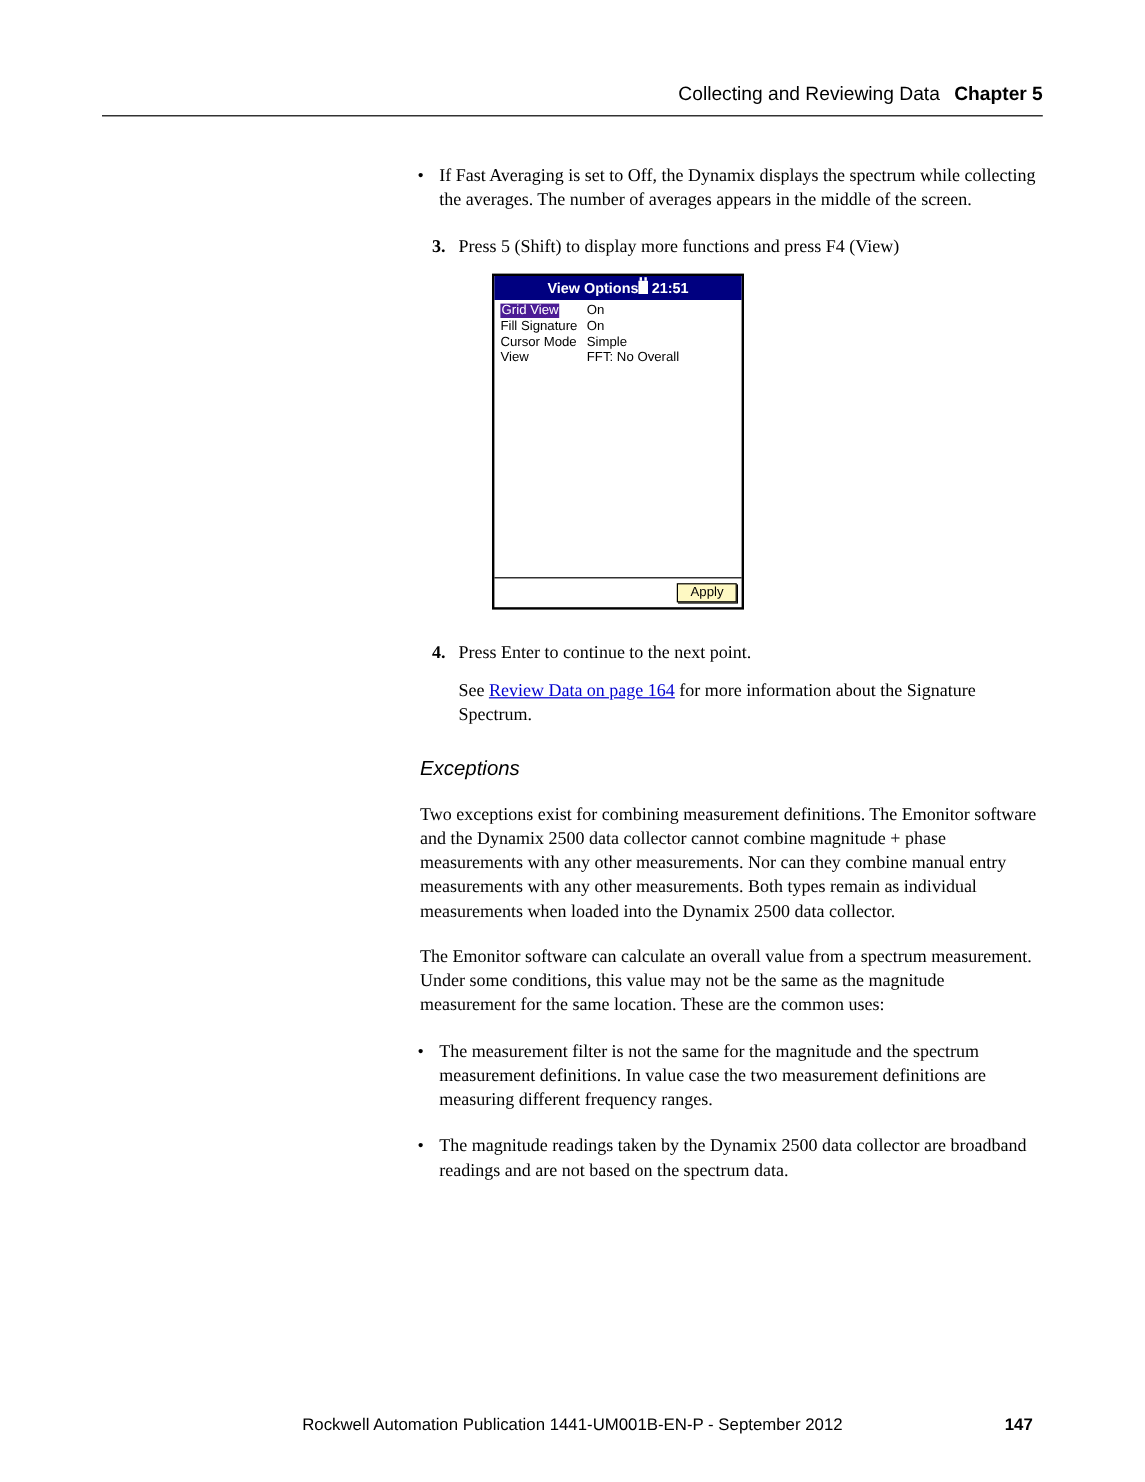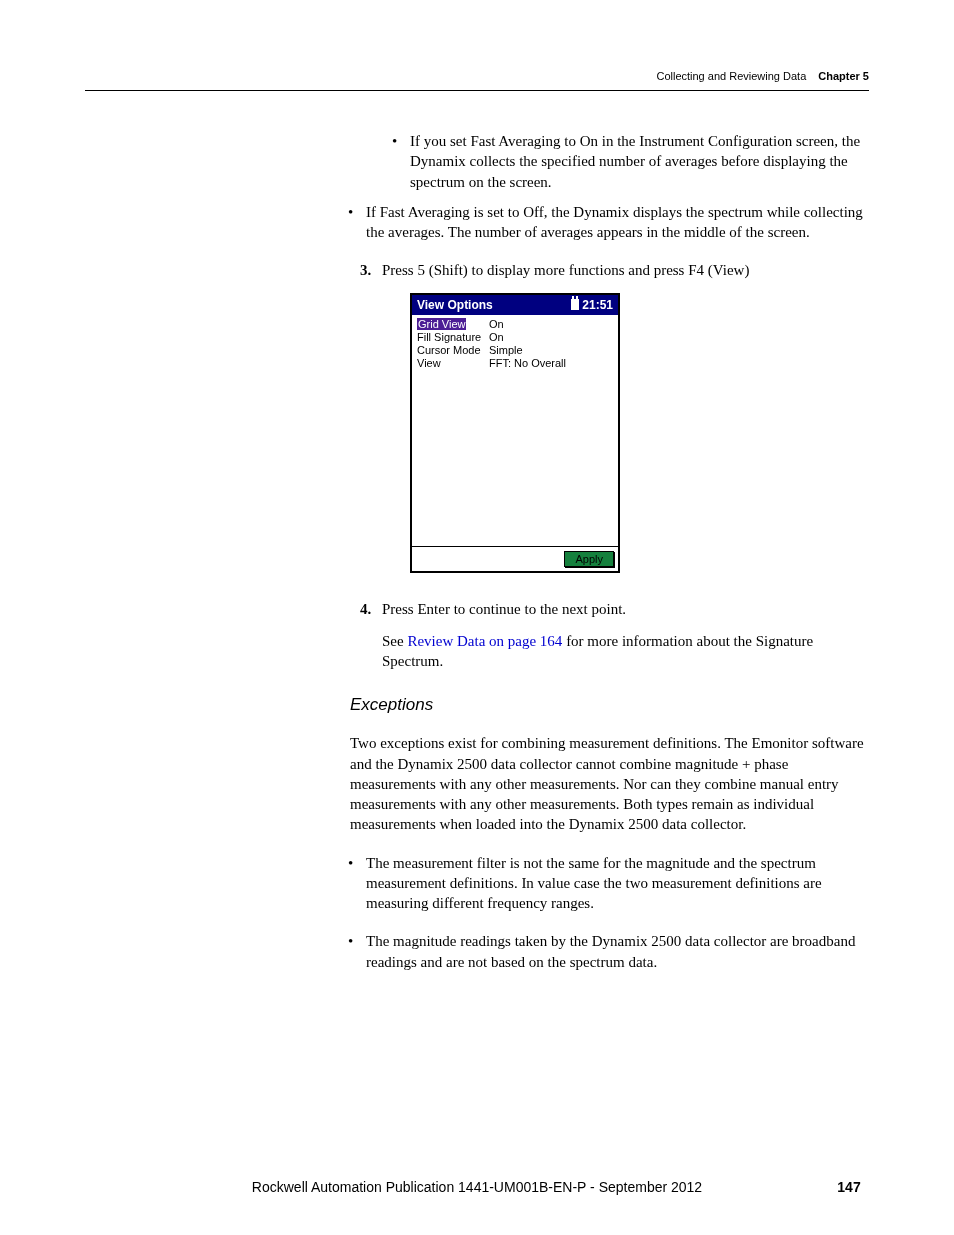--- a/index.html
+++ b/index.html
@@ -15,21 +15,21 @@
   }
   .page {
     padding: 70px 85px 40px 85px;
     box-sizing: border-box;
     height: 100%;
     position: relative;
   }
   .header {
     text-align: right;
     font-family: Arial, Helvetica, sans-serif;
-    font-size: 11px;
+    font-size: 16px;
     padding-bottom: 8px;
     border-bottom: 1px solid #000;
     margin-bottom: 40px;
     display: flex;
     justify-content: flex-end;
     gap: 12px;
   }
   .header .section { font-weight: normal; }
   .header .chapter { font-weight: bold; }
   .content { margin-left: 265px; }
@@ -63,21 +63,21 @@
     position: absolute;
     left: -22px;
     font-weight: bold;
   }
   .indented-para {
     margin-left: 32px;
     font-size: 15px;
     line-height: 1.35;
     margin-bottom: 18px;
   }
-  .link { color: #0000d0; }
+  .link { color: #0000d0; text-decoration: underline; }
   .h3 {
     font-family: Arial, Helvetica, sans-serif;
     font-style: italic;
     font-size: 17px;
     font-weight: normal;
     margin: 24px 0 18px 0;
   }
   .para {
     font-size: 15px;
     line-height: 1.35;
@@ -93,21 +93,21 @@
     display: flex;
     flex-direction: column;
   }
   .dev-title {
     background: #000080;
     color: #fff;
     font-weight: bold;
     font-size: 12px;
     padding: 3px 5px;
     display: flex;
-    justify-content: space-between;
+    justify-content: center;
     align-items: center;
   }
   .dev-title .time { display: flex; align-items: center; gap: 3px; }
   .plug-icon { display: inline-block; width: 8px; height: 11px; background:#fff; position:relative; }
   .plug-icon::before, .plug-icon::after { content:""; position:absolute; top:-3px; width:2px; height:3px; background:#fff;}
   .plug-icon::before{left:1px;} .plug-icon::after{right:1px;}
   .dev-body { flex: 1; padding: 3px 5px; font-size: 11px; }
   .dev-row { display: flex; line-height: 1.2; }
   .dev-row .lbl { width: 72px; }
   .dev-row.sel .lbl span { background: #4c1d95; color: #fff; padding: 0 1px; }
@@ -115,21 +115,21 @@
     border-top: 1px solid #000;
     padding: 4px;
     display: flex;
     justify-content: flex-end;
   }
   .apply-btn {
     border: 1px solid #000;
     box-shadow: 1px 1px 0 #000;
     font-size: 11px;
     padding: 1px 10px;
-    background: #15803d;
+    background: #fef9c3;
   }
   .footer {
     position: absolute;
     bottom: 40px;
     left: 85px;
     right: 85px;
     font-family: Arial, Helvetica, sans-serif;
     font-size: 14px;
     display: flex;
     justify-content: space-between;
@@ -142,21 +142,20 @@
 <body>
 
 <div class="page">
   <div class="header">
     <span class="section">Collecting and Reviewing Data</span>
     <span class="chapter">Chapter 5</span>
   </div>
 
   <div class="content">
 
-    <div class="bullet-sub">If you set Fast Averaging to On in the Instrument Configuration screen, the Dynamix collects the specified number of averages before displaying the spectrum on the screen.</div>
     <div class="bullet-main">If Fast Averaging is set to Off, the Dynamix displays the spectrum while collecting the averages. The number of averages appears in the middle of the screen.</div>
 
     <div class="num-item">
       <span class="num">3.</span>
       <span>Press 5 (Shift) to display more functions and press F4 (View)</span>
     </div>
 
     <div class="device">
       <div class="dev-title">
         <span>View Options</span>
@@ -193,20 +192,21 @@
       <span>Press Enter to continue to the next point.</span>
     </div>
 
     <div class="indented-para">
       <span>See </span><a class="link">Review Data on page 164</a><span> for more information about the Signature Spectrum.</span>
     </div>
 
     <div class="h3">Exceptions</div>
 
     <div class="para">Two exceptions exist for combining measurement definitions. The Emonitor software and the Dynamix 2500 data collector cannot combine magnitude + phase measurements with any other measurements. Nor can they combine manual entry measurements with any other measurements. Both types remain as individual measurements when loaded into the Dynamix 2500 data collector.</div>
+    <div class="para">The Emonitor software can calculate an overall value from a spectrum measurement. Under some conditions, this value may not be the same as the magnitude measurement for the same location. These are the common uses:</div>
 
     <div class="bullet-main">The measurement filter is not the same for the magnitude and the spectrum measurement definitions. In value case the two measurement definitions are measuring different frequency ranges.</div>
     <div class="bullet-main">The magnitude readings taken by the Dynamix 2500 data collector are broadband readings and are not based on the spectrum data.</div>
 
   </div>
 
   <div class="footer">
     <span class="spacer"></span>
     <span class="pub">Rockwell Automation Publication 1441-UM001B-EN-P - September 2012</span>
     <span class="pg">147</span>

